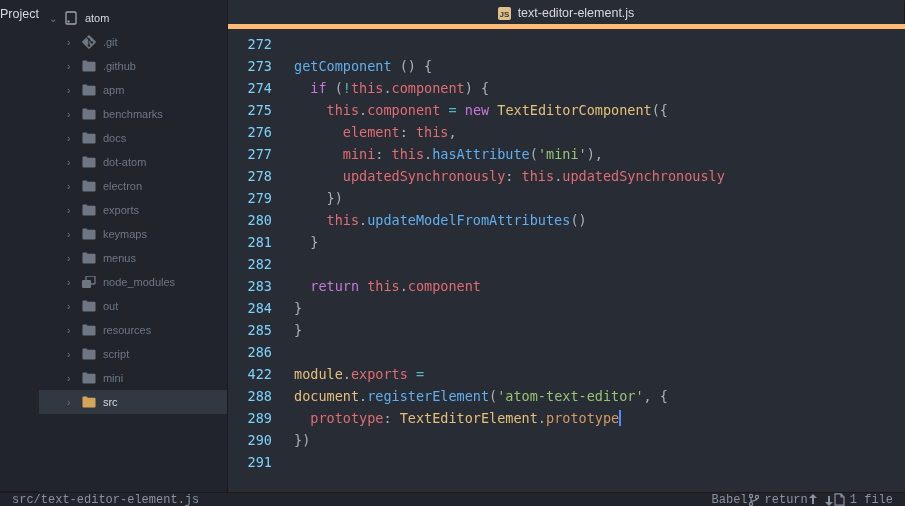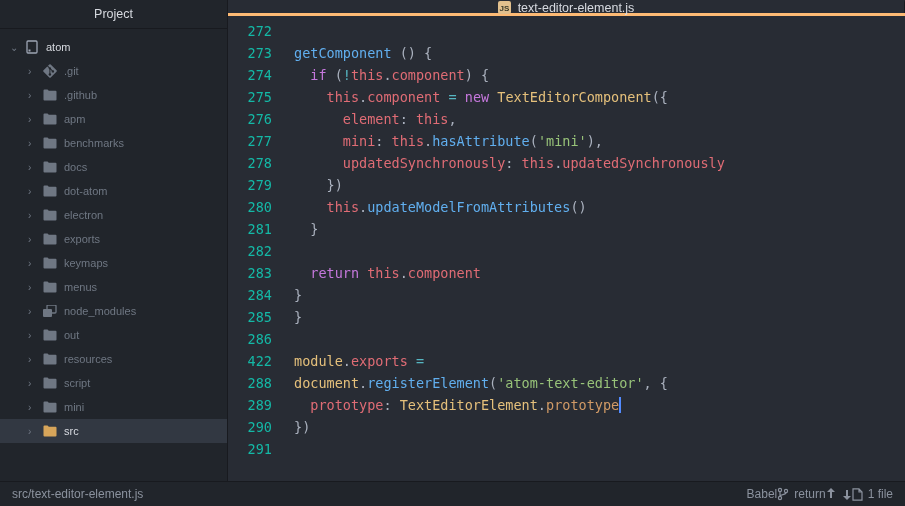--- a/index.html
+++ b/index.html
@@ -11,21 +11,21 @@
     color: #abb2bf;
     overflow: hidden;
     display: flex;
     flex-direction: column;
   }
   .main { display: flex; flex: 1 1 auto; overflow: hidden; }
   
   .sidebar {
     width: 228px;
     background: #21252b;
-    display: flex; flex-direction: column;
+    display: flex; flex-direction: row;
     border-right: 1px solid #181a1f;
   }
   .panel-heading {
     text-align: center;
     padding: 7px 0;
     color: #d7dae0;
     font-size: 12.5px;
     border-bottom: 1px solid #181a1f;
   }
   .tree { flex: 1; overflow: auto; padding-top: 6px; }
@@ -42,23 +42,23 @@
     width: 10px; font-size: 10px; color: #6f7783; margin-right: 4px;
   }
   .tree-row .icon { width: 16px; margin-right: 6px; display:flex; align-items:center; justify-content:center; }
   .tree-row .icon svg { display:block; }
   .tree-row .label { font-size: 11px; white-space: nowrap; }
   .depth-1 { padding-left: 28px; }
   
   .editor-side { flex: 1; display: flex; flex-direction: column; background:#282c34; }
   .tabbar {
     display: flex;
-    height: 16px;
+    height: 29px;
     background: #21252b;
-    border-bottom: 3px solid #fdba74;
+    border-bottom: 5px solid #fdba74;
   }
   .tab {
     flex: 1;
     display: flex; align-items: center; justify-content: center;
     gap: 6px;
     color: #8b929e;
     font-size: 12.5px;
     border-right: 1px solid #181a1f;
     cursor: pointer;
   }
@@ -71,21 +71,21 @@
   
   .editor {
     flex: 1; display: flex; overflow: hidden;
     font-family: Menlo, Consolas, "DejaVu Sans Mono", monospace;
     font-size: 13.5px;
     line-height: 22px;
   }
   .gutter {
     width: 56px;
     background: #282c34;
-    color: #14b8a6;
+    color: #7dd3fc;
     text-align: right;
     padding: 4px 12px 4px 0;
     user-select: none;
   }
   .code {
     flex: 1;
     padding: 4px 0 4px 10px;
     color: #abb2bf;
     white-space: pre;
   }
@@ -98,27 +98,28 @@
   .tok-prop { color: #e06c75; }
   .tok-var  { color: #e5c07b; }
   .tok-str  { color: #98c379; }
   .tok-obj  { color: #d19a66; }
   .cursor-mark {
     display:inline-block; width:2px; height:16px; background:#528bff;
     vertical-align: -3px;
   }
   
   .statusbar {
-    height: 25px;
+    height: 14px;
     background: #21252b;
     border-top: 1px solid #181a1f;
     display: flex; align-items: center;
     padding: 0 12px;
     font-size: 12px;
     color: #8b929e;
+    font-family: Liberation Mono, monospace;
   }
   .statusbar .spacer { flex:1; }
   .statusbar .sitem { display:flex; align-items:center; gap:5px; }
   .statusbar svg { display:block; }
 </style>
 </head>
 <body>
 
 <div class="main">
   <div class="sidebar">

